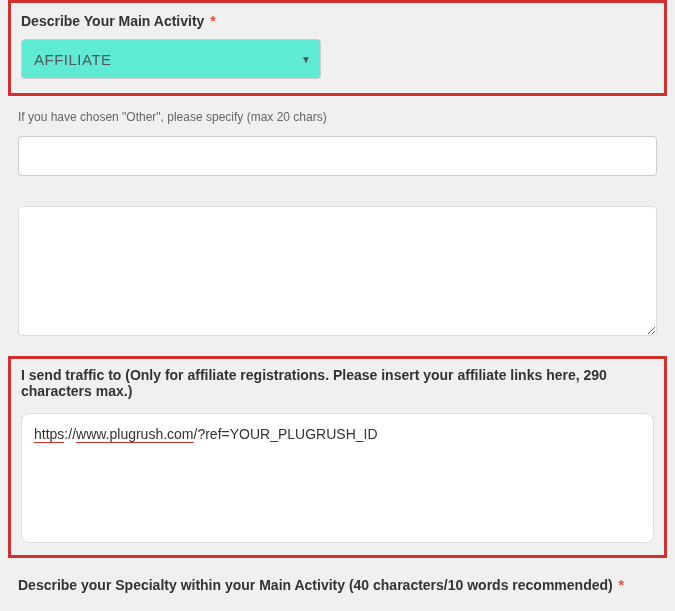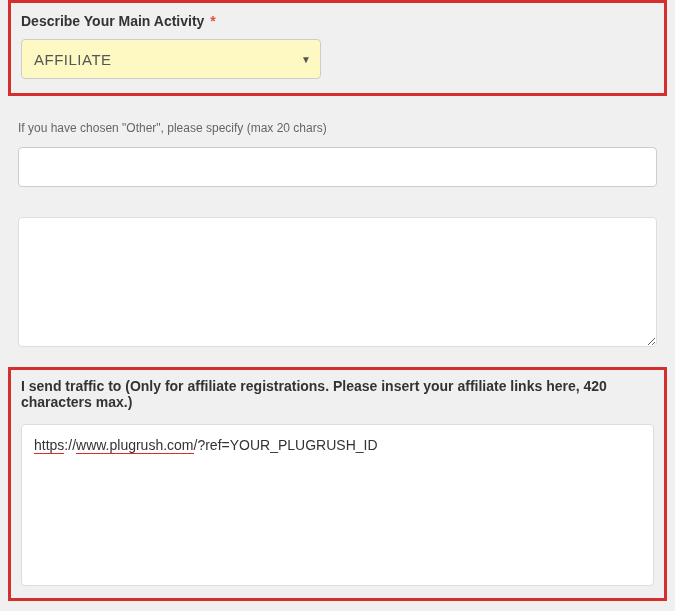--- a/index.html
+++ b/index.html
@@ -40,21 +40,21 @@
     .select-wrap {
       position: relative;
       margin-top: 10px;
     }
     .select {
       width: 300px;
       height: 40px;
       padding: 0 12px;
       border: 1px solid #ccc;
       border-radius: 4px;
-      background: #fef9c3;
+      background: #5eead4;
       font-size: 15px;
       color: #555;
       appearance: none;
       -webkit-appearance: none;
       cursor: pointer;
       letter-spacing: 0.5px;
     }
     .select-arrow {
       position: absolute;
       right: 12px;
@@ -84,26 +84,27 @@
       font-size: 14px;
       font-family: inherit;
       resize: vertical;
       margin-top: 14px;
       color: #333;
     }
     .textarea-md {
       height: 130px;
     }
     .textarea-lg {
-      height: 162px;
+      height: 130px;
+      border-radius: 8px;
     }
     .highlight-box {
       border: 3px solid #d32f2f;
       padding: 8px 10px 12px 10px;
-      margin-bottom: 25px;
+      margin-bottom: 14px;
     }
     .highlight-box-first {
       padding-top: 10px;
       padding-bottom: 14px;
     }
     .label-block {
       display: block;
       margin-bottom: 0;
     }
     .underline-seg {
@@ -141,21 +142,21 @@
   <div class="form-group" style="padding:0 10px;">
     <label class="label-small">If you have chosen "Other", please specify (max 20 chars)</label>
     <input type="text" class="text-input" value="" style="">
   </div>
 
   <div class="form-group" style="padding:0 10px;">
     <textarea class="textarea textarea-md" style=""></textarea>
   </div>
 
   <div class="highlight-box">
-    <label class="label label-block">I send traffic to (Only for affiliate registrations. Please insert your affiliate links here, 420 characters max.)</label>
+    <label class="label label-block">I send traffic to (Only for affiliate registrations. Please insert your affiliate links here, 290 characters max.)</label>
     <div class="textarea textarea-lg" contenteditable="true" style="line-height: 1.5;"><span class="underline-seg">https</span><span>://</span><span class="underline-seg">www.plugrush.com</span><span>/?ref=YOUR_PLUGRUSH_ID</span></div>
   </div>
 
   <div class="bottom-row">
     <label class="bottom-label">
       <span>Describe your Specialty within your Main Activity (40 characters/10 words recommended)</span>
       <span class="required">*</span>
     </label>
   </div>
 

